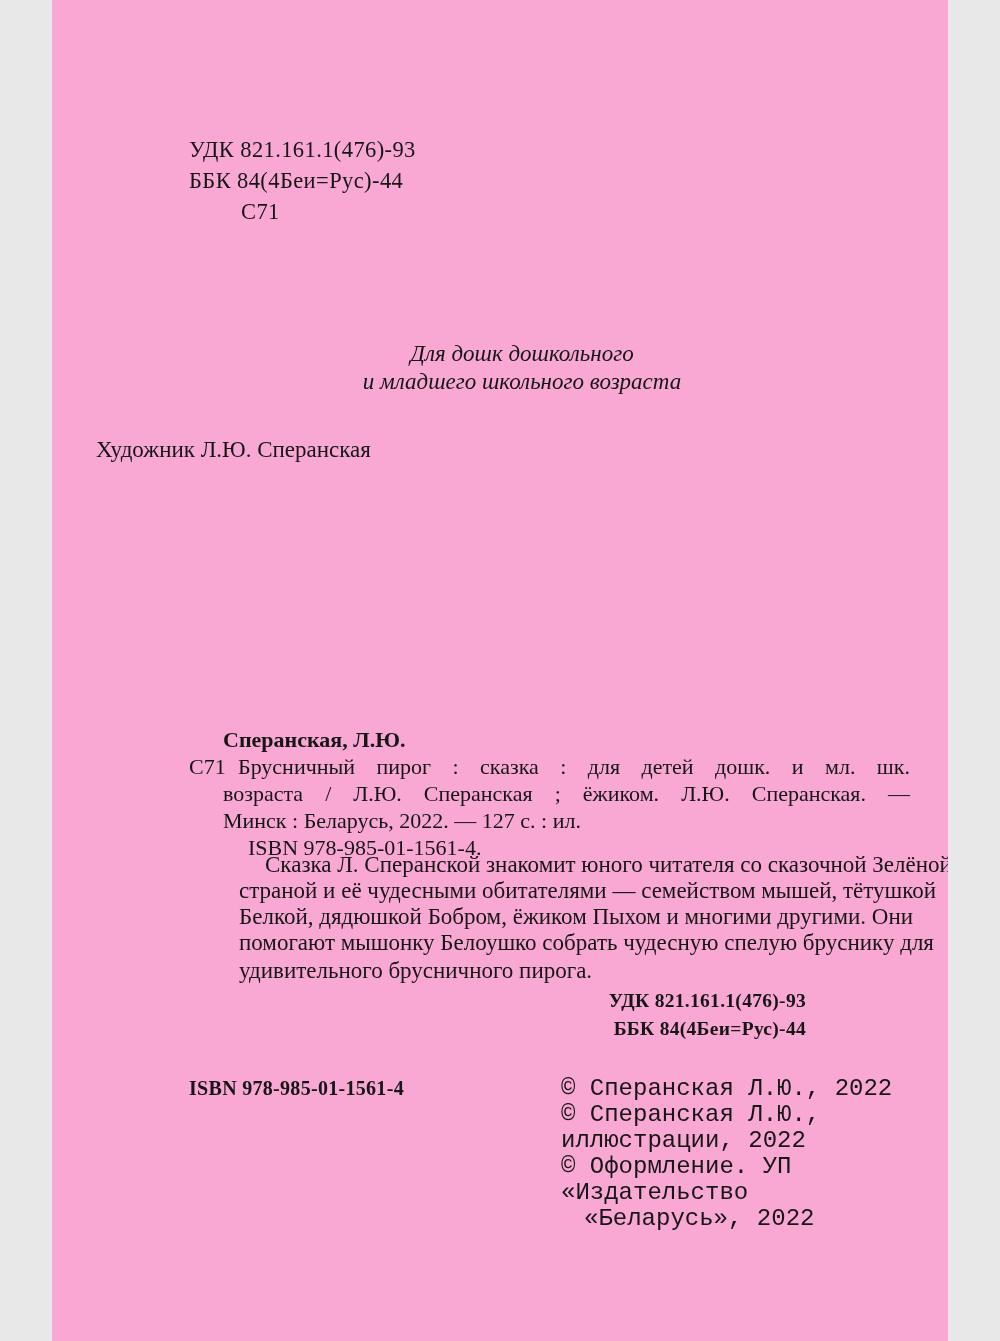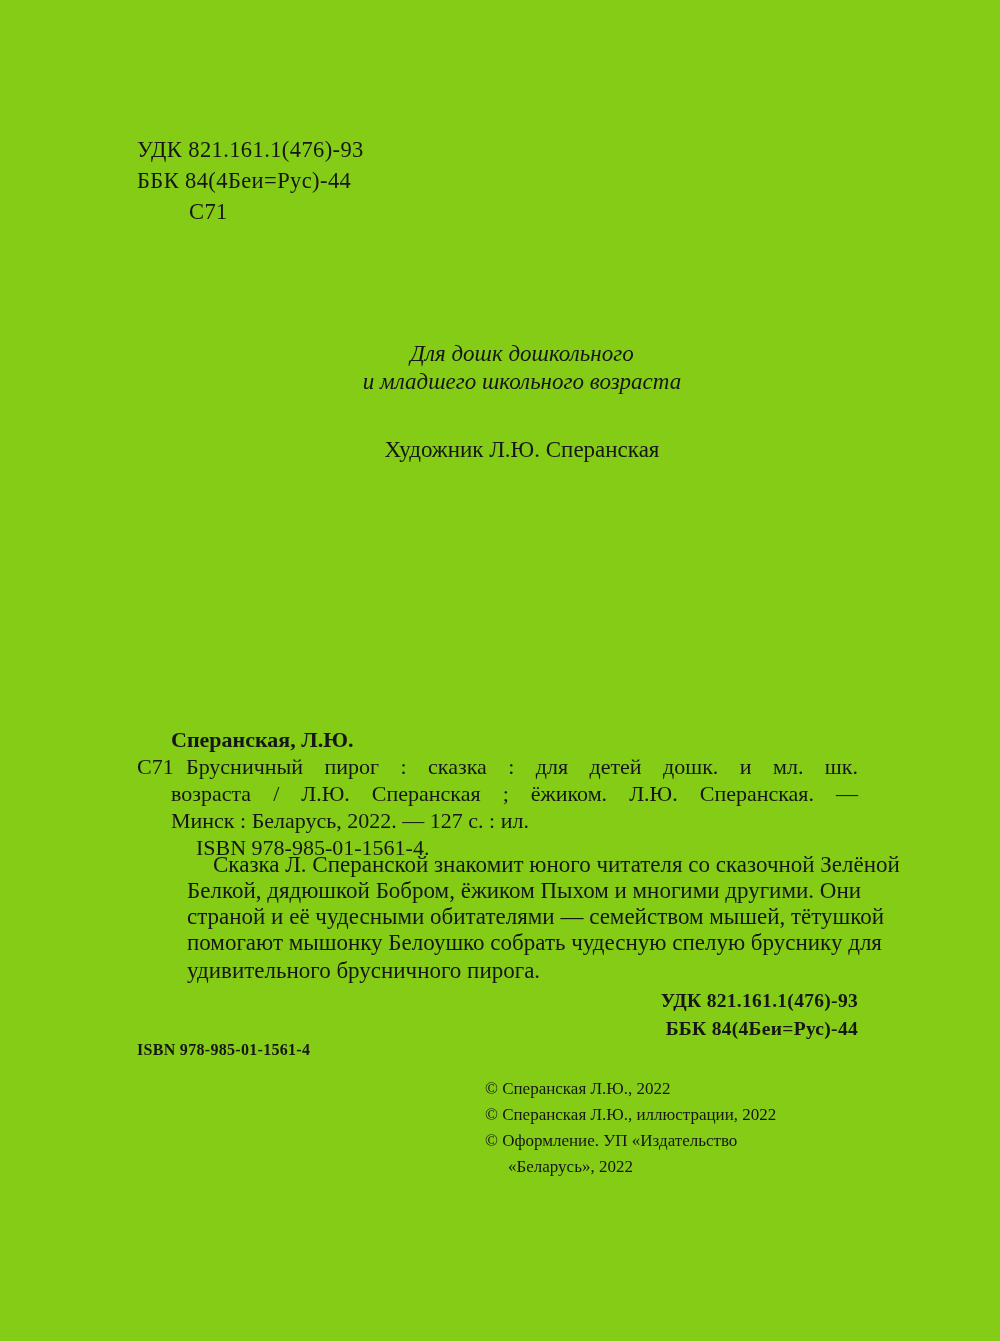--- a/index.html
+++ b/index.html
@@ -1,21 +1,21 @@
 <!DOCTYPE html>
 <html><head>
 <meta charset="utf-8">
 <style>
   html, body { margin: 0; padding: 0; background: #e8e8e8; }
   .page {
     position: relative;
-    width: 1000px;
+    width: 896px;
     height: 1341px;
     margin: 0 auto;
-    background: #84cc16;
+    background: #f9a8d4;
     color: #161616;
     font-family: "Liberation Serif", "DejaVu Serif", serif;
     overflow: hidden;
   }
 
   
   .top-class {
     position: absolute;
     left: 137px;
     top: 134px;
@@ -36,21 +36,20 @@
     font-size: 23px;
     line-height: 28px;
   }
 
   
   .artist {
     position: absolute;
     left: 44px;
     right: 0;
     top: 437px;
-    text-align: center;
     font-size: 23px;
   }
 
   
   .card {
     position: absolute;
     left: 137px;
     top: 726px;
     width: 721px;
     font-size: 22px;
@@ -92,31 +91,32 @@
     font-weight: bold;
     font-size: 19.5px;
     line-height: 28px;
     letter-spacing: 0.3px;
   }
 
   
   .bottom-isbn {
     position: absolute;
     left: 137px;
-    top: 1041px;
+    top: 1077px;
     font-weight: bold;
-    font-size: 16px;
+    font-size: 20px;
     letter-spacing: 0.3px;
   }
   .copyright {
     position: absolute;
-    left: 485px;
+    left: 509px;
     top: 1076px;
-    font-size: 17px;
+    font-size: 24px;
     line-height: 26px;
+    font-family: Liberation Mono, monospace;
   }
   .copyright .indent { padding-left: 23px; }
 </style>
 </head>
 <body>
 
 <div class="page">
 
   <div class="top-class">
     <div>УДК 821.161.1(476)-93</div>
@@ -137,22 +137,22 @@
       <div class="bold">Сперанская, Л.Ю.</div>
       <div class="jline desc-first">Брусничный пирог : сказка : для детей дошк. и мл. шк.</div>
       <div class="jline">возраста / Л.Ю. Сперанская ; ёжиком. Л.Ю. Сперанская. —</div>
       <div>Минск : Беларусь, 2022. — 127 с. : ил.</div>
       <div class="isbn-indent">ISBN 978-985-01-1561-4.</div>
     </div>
   </div>
 
   <div class="annotation">
     <div class="jline first">Сказка Л. Сперанской знакомит юного читателя со сказочной Зелёной</div>
+    <div class="jline">страной и её чудесными обитателями — семейством мышей, тётушкой</div>
     <div class="jline">Белкой, дядюшкой Бобром, ёжиком Пыхом и многими другими. Они</div>
-    <div class="jline">страной и её чудесными обитателями — семейством мышей, тётушкой</div>
     <div class="jline">помогают мышонку Белоушко собрать чудесную спелую бруснику для</div>
     <div class="last">удивительного брусничного пирога.</div>
   </div>
 
   <div class="udk-right">
     <div>УДК 821.161.1(476)-93</div>
     <div>ББК 84(4Беи=Рус)-44</div>
   </div>
 
   <div class="bottom-isbn">ISBN 978-985-01-1561-4</div>

